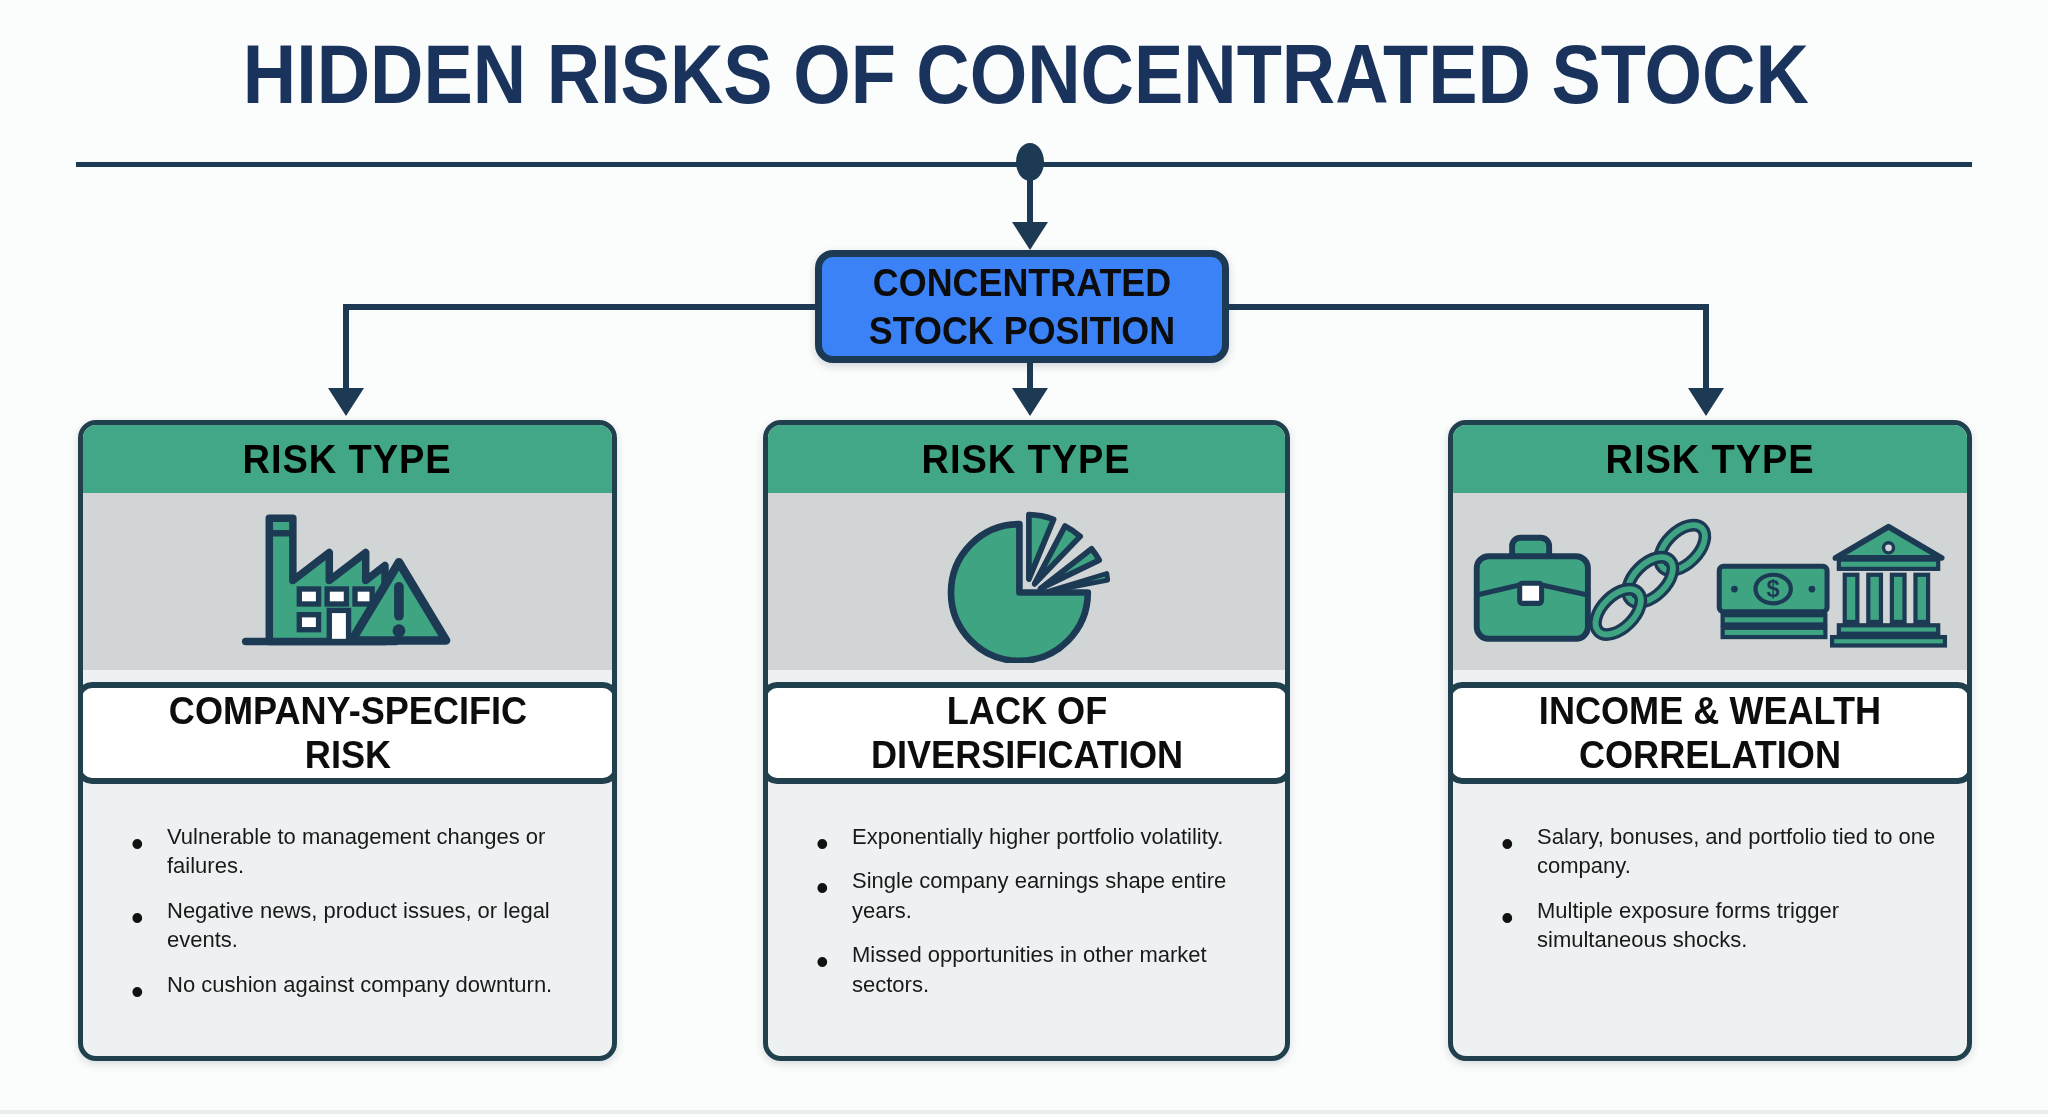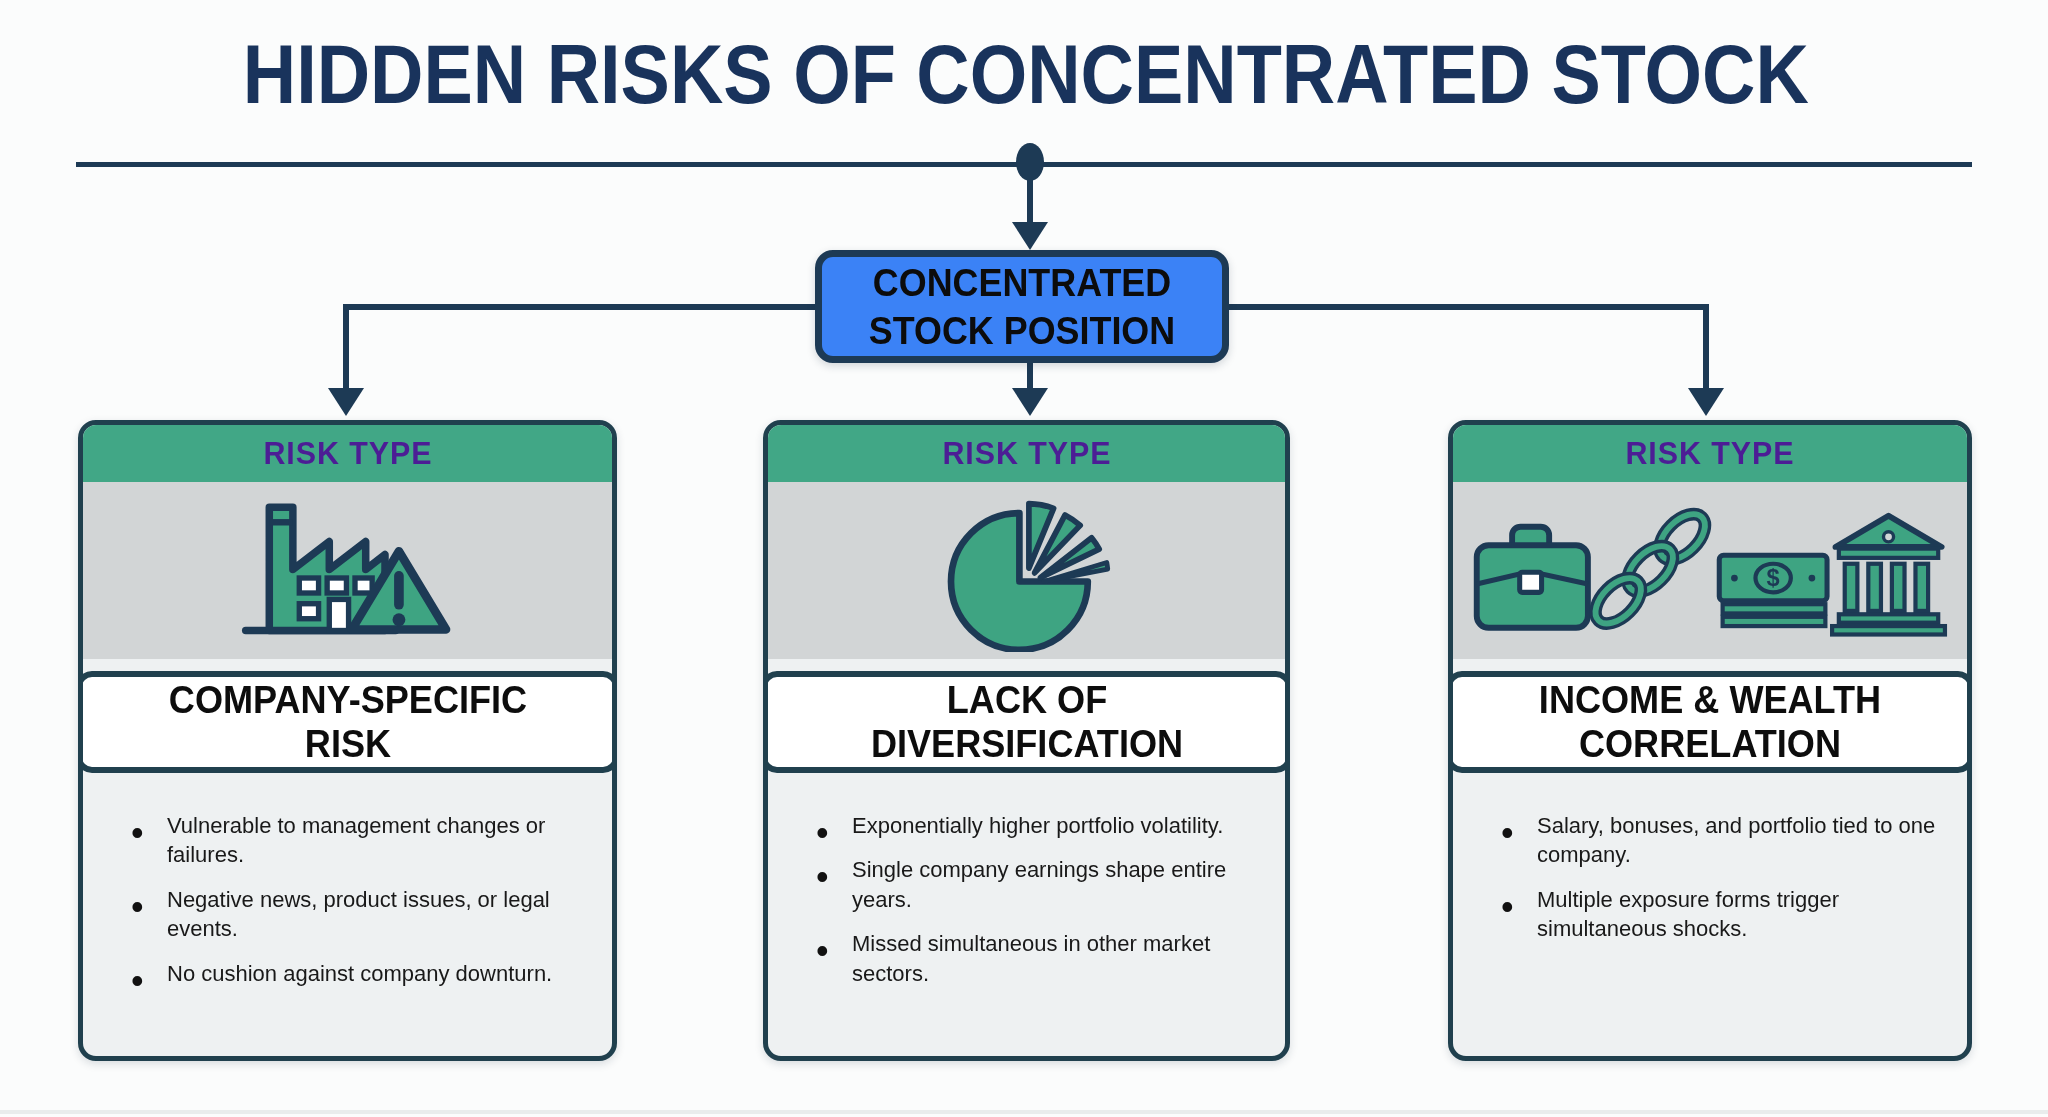--- a/index.html
+++ b/index.html
@@ -102,26 +102,26 @@
     border:5px solid var(--card_border);
     border-radius:18px;
     background:var(--bullets_bg);
     overflow:hidden;
     box-shadow:0 3px 8px rgba(20,40,60,0.15);
   }
   .card-1{left:78px;width:539px;}
   .card-2{left:763px;width:527px;}
   .card-3{left:1448px;width:524px;}
   .card-header{
-    height:57px;
+    height:68px;
     background:var(--header_green);
-    color:#4c1d95;
+    color:#000000;
     display:flex;align-items:center;justify-content:center;
     font-weight:700;
-    font-size:32px;
+    font-size:40px;
     letter-spacing:1px;
   }
   .card-header .condensed{transform:scaleX(0.95);}
   .card-iconarea{
     height:177px;
     background:var(--icon_area_gray);
     display:flex;align-items:center;justify-content:center;
   }
   .card-titlebox{
     margin:12px -7px;
@@ -236,21 +236,21 @@
         <path d="M114,92 L168,50 A78,78 0 0 1 176,62 Z" fill="#3EA482" stroke="#1D3A55" stroke-width="6" stroke-linejoin="round"></path>
         <path d="M118,96 L184,76 A78,78 0 0 1 185,83 Z" fill="#3EA482" stroke="#1D3A55" stroke-width="5" stroke-linejoin="round"></path>
       </svg>
     </div>
     <div class="card-titlebox">
       <div class="card-title">LACK OF DIVERSIFICATION</div>
     </div>
     <ul class="card-bullets">
       <li>Exponentially higher portfolio volatility.</li>
       <li>Single company earnings shape entire years.</li>
-      <li>Missed simultaneous in other market sectors.</li>
+      <li>Missed opportunities in other market sectors.</li>
     </ul>
   </div>
 
   <div class="card card-3">
     <div class="card-header">
       <span class="condensed">RISK TYPE</span>
     </div>
     <div class="card-iconarea">
       <svg width="480" height="135" viewBox="0 0 570 160">
 

